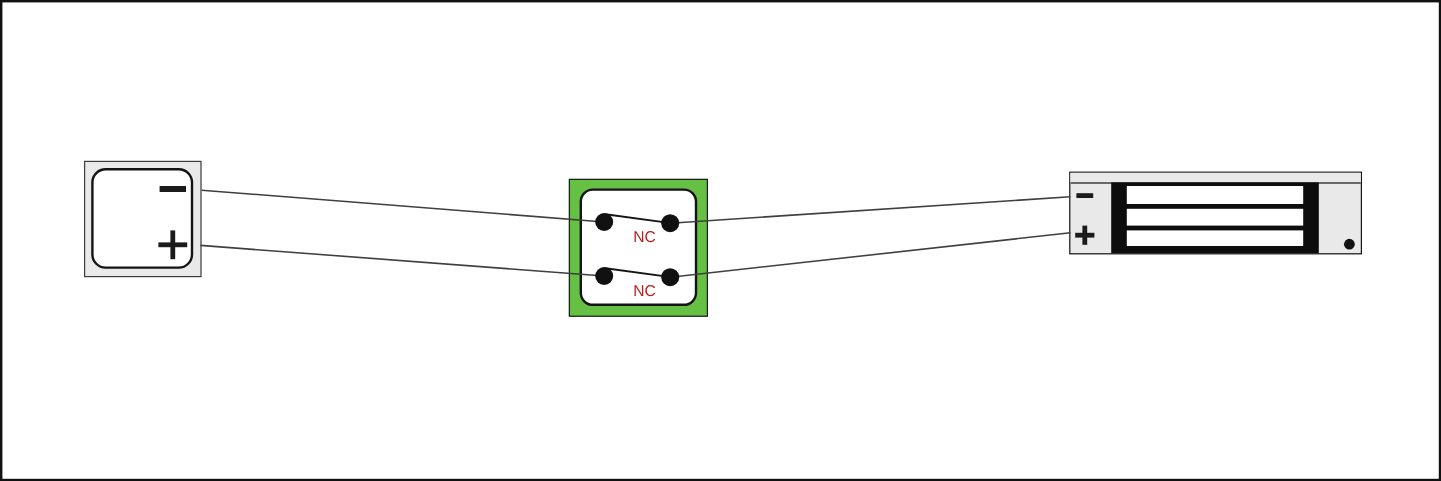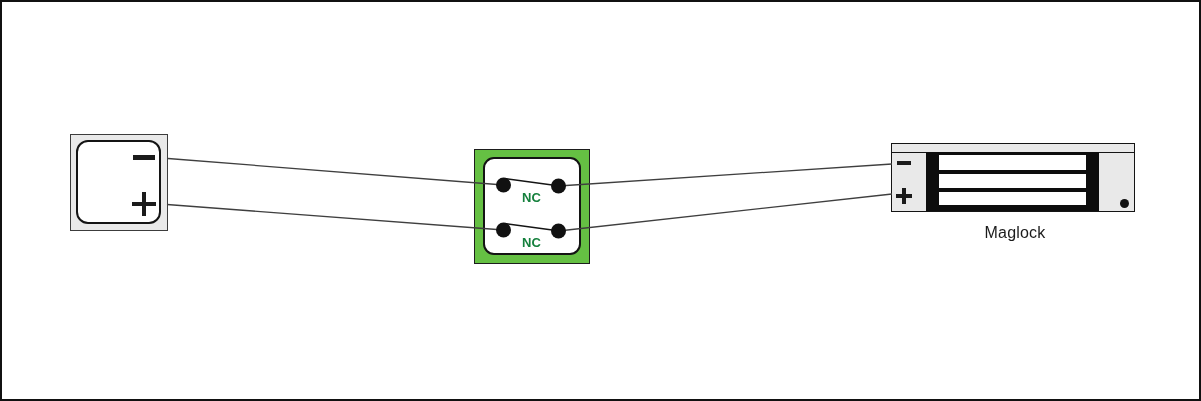--- a/index.html
+++ b/index.html
@@ -36,22 +36,22 @@
   
   .edr-outer{
     left:472px;top:147px;width:116px;height:115px;
     background:#65c043;border:1px solid #1d1d1d;box-sizing:border-box;
   }
   .edr-inner{
     position:absolute;left:8px;top:7px;width:98px;height:98px;
     background:#fff;border:2.5px solid #141414;border-radius:11px;box-sizing:border-box;
   }
   .nc-label{
-    position:absolute;width:30px;text-align:center;
-    font-size:13px;line-height:13px;font-weight:bold;color:#15803d;
+    position:absolute;width:30px;text-align:right;
+    font-size:13px;line-height:13px;font-weight:normal;color:#b91c1c;
   }
   
   .mag-outer{
     left:889px;top:141px;width:244px;height:69px;
     background:#e9e9e9;border:1.5px solid #141414;box-sizing:border-box;
   }
   .mag-strip{
     position:absolute;left:0;top:0;right:0;height:7.5px;
     background:#e9e9e9;border-bottom:1.5px solid #141414;
   }
@@ -94,21 +94,20 @@
       <div class="mag-slat" style="top:22px;"></div>
       <div class="mag-slat" style="top:40.5px;height:13px;"></div>
     </div>
     <div class="mag-dot"></div>
   </div>
 
   <div class="bar" style="left:894.5px;top:158.5px;width:14px;height:4px;"></div>
 
   <div class="bar" style="left:893.5px;top:192px;width:16px;height:4px;"></div>
   <div class="bar" style="left:899.5px;top:186px;width:4px;height:16px;"></div>
-  <div class="comp-label" style="left:938px;top:222px;width:150px;">Maglock</div>
 
   <svg class="wires" viewBox="0 0 1201 401">
     <g stroke="#3f3f3f" stroke-width="1.3">
       <line x1="166" y1="156.5" x2="501.5" y2="183"></line>
       <line x1="165" y1="202.5" x2="501.5" y2="228"></line>
       <line x1="556.5" y1="184" x2="890" y2="162"></line>
       <line x1="556.5" y1="229" x2="890" y2="192"></line>
     </g>
     <g stroke="#141414" stroke-width="1.6">
       <line x1="502.5" y1="176.5" x2="554" y2="183.5"></line>

